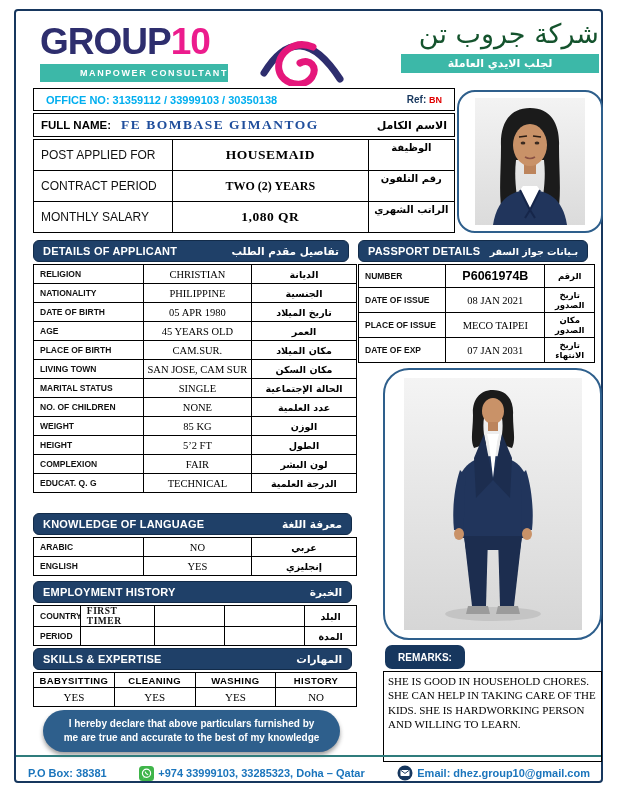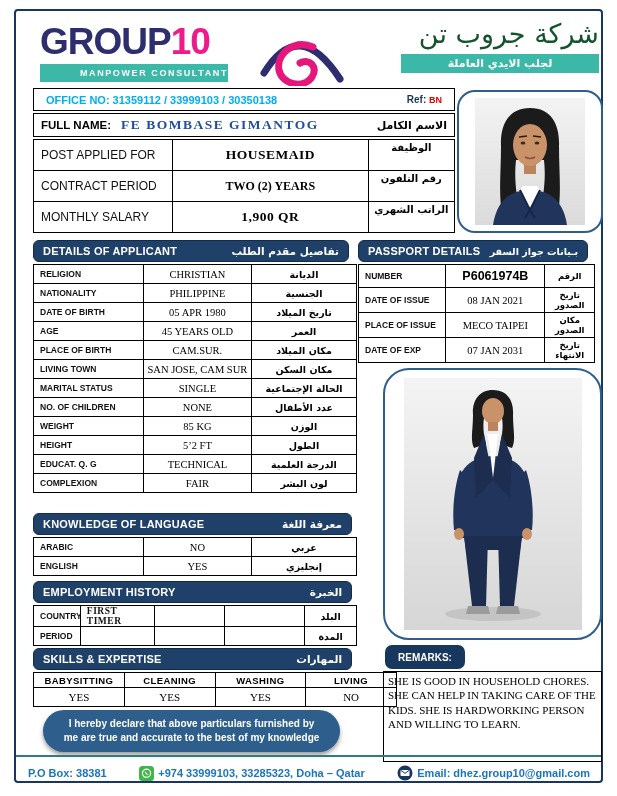--- a/index.html
+++ b/index.html
@@ -167,21 +167,21 @@
       <td class="m-val big">HOUSEMAID</td>
       <td class="m-ara" dir="rtl">الوظيفة</td>
     </tr>
     <tr>
       <td class="m-lbl">CONTRACT PERIOD</td>
       <td class="m-val">TWO (2) YEARS</td>
       <td class="m-ara" dir="rtl">رقم التلفون</td>
     </tr>
     <tr>
       <td class="m-lbl">MONTHLY SALARY</td>
-      <td class="m-val big">1,900 QR</td>
+      <td class="m-val big">1,080 QR</td>
       <td class="m-ara" dir="rtl">الراتب الشهري</td>
     </tr>
   </tbody>
     </table>
 
   <div class="bar" style="left:33px; top:240px; width:316px;">
     <span class="en">DETAILS OF APPLICANT</span>
     <span class="ar" dir="rtl">تفاصيل مقدم الطلب</span>
   </div>
   <table class="grid dtable" style="position:absolute; left:33px; top:264px; width:324px;">
@@ -222,41 +222,41 @@
           <td class="d-ara" dir="rtl">مكان السكن</td>
         </tr>
     <tr>
           <td class="d-lbl">MARITAL STATUS</td>
           <td class="d-val">SINGLE</td>
           <td class="d-ara" dir="rtl">الحالة الإجتماعية</td>
         </tr>
     <tr>
           <td class="d-lbl">NO. OF CHILDREN</td>
           <td class="d-val">NONE</td>
-          <td class="d-ara" dir="rtl">عدد الأطفال</td>
+          <td class="d-ara" dir="rtl">عدد العلمية</td>
         </tr>
     <tr>
           <td class="d-lbl">WEIGHT</td>
           <td class="d-val">85 KG</td>
           <td class="d-ara" dir="rtl">الوزن</td>
         </tr>
     <tr>
           <td class="d-lbl">HEIGHT</td>
           <td class="d-val">5’2 FT</td>
           <td class="d-ara" dir="rtl">الطول</td>
         </tr>
     <tr>
+          <td class="d-lbl">COMPLEXION</td>
+          <td class="d-val">FAIR</td>
+          <td class="d-ara" dir="rtl">لون البشر</td>
+        </tr>
+    <tr>
           <td class="d-lbl">EDUCAT. Q. G</td>
           <td class="d-val">TECHNICAL</td>
           <td class="d-ara" dir="rtl">الدرجة العلمية</td>
-        </tr>
-    <tr>
-          <td class="d-lbl">COMPLEXION</td>
-          <td class="d-val">FAIR</td>
-          <td class="d-ara" dir="rtl">لون البشر</td>
         </tr>
   </tbody>
     </table>
 
   <div class="bar" style="left:33px; top:513px; width:319px;">
     <span class="en">KNOWLEDGE OF LANGUAGE</span>
     <span class="ar" dir="rtl">معرفة اللغة</span>
   </div>
   <table class="grid dtable" style="position:absolute; left:33px; top:537px; width:324px;">
     <colgroup>
@@ -305,33 +305,33 @@
       <td class="d-val"></td>
       <td class="d-ara" dir="rtl">المدة</td>
     </tr>
   </tbody>
     </table>
 
   <div class="bar" style="left:33px; top:648px; width:319px;">
     <span class="en">SKILLS &amp; EXPERTISE</span>
     <span class="ar" dir="rtl">المهارات</span>
   </div>
-  <table class="grid" style="position:absolute; left:33px; top:672px; width:364px;">
+  <table class="grid" style="position:absolute; left:33px; top:672px; width:324px;">
     <colgroup>
         <col style="width:25%">
         <col style="width:25%">
         <col style="width:25%">
         <col style="width:25%">
       </colgroup>
     <tbody>
         <tr>
       <td class="s-hdr" style="height:15px;">BABYSITTING</td>
       <td class="s-hdr">CLEANING</td>
       <td class="s-hdr">WASHING</td>
-      <td class="s-hdr">LIVING</td>
+      <td class="s-hdr">HISTORY</td>
     </tr>
     <tr>
       <td class="s-val" style="height:19px;">YES</td>
       <td class="s-val">YES</td>
       <td class="s-val">YES</td>
       <td class="s-val">NO</td>
     </tr>
   </tbody>
     </table>
 

